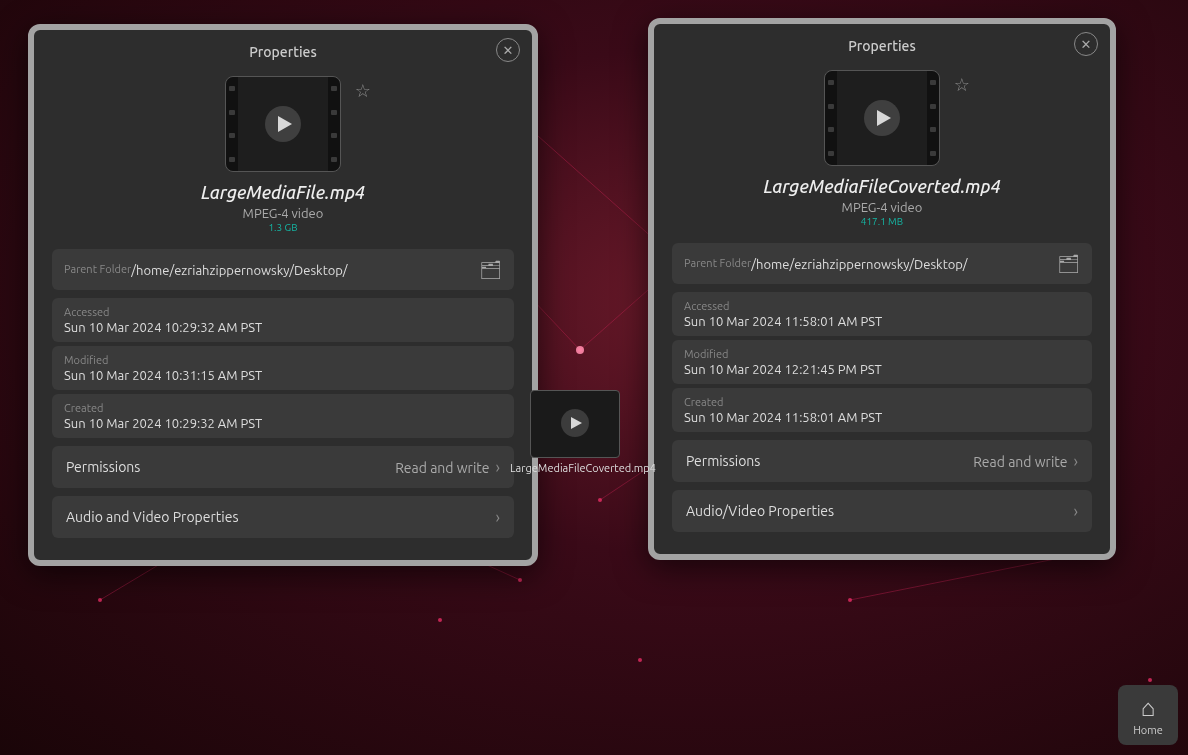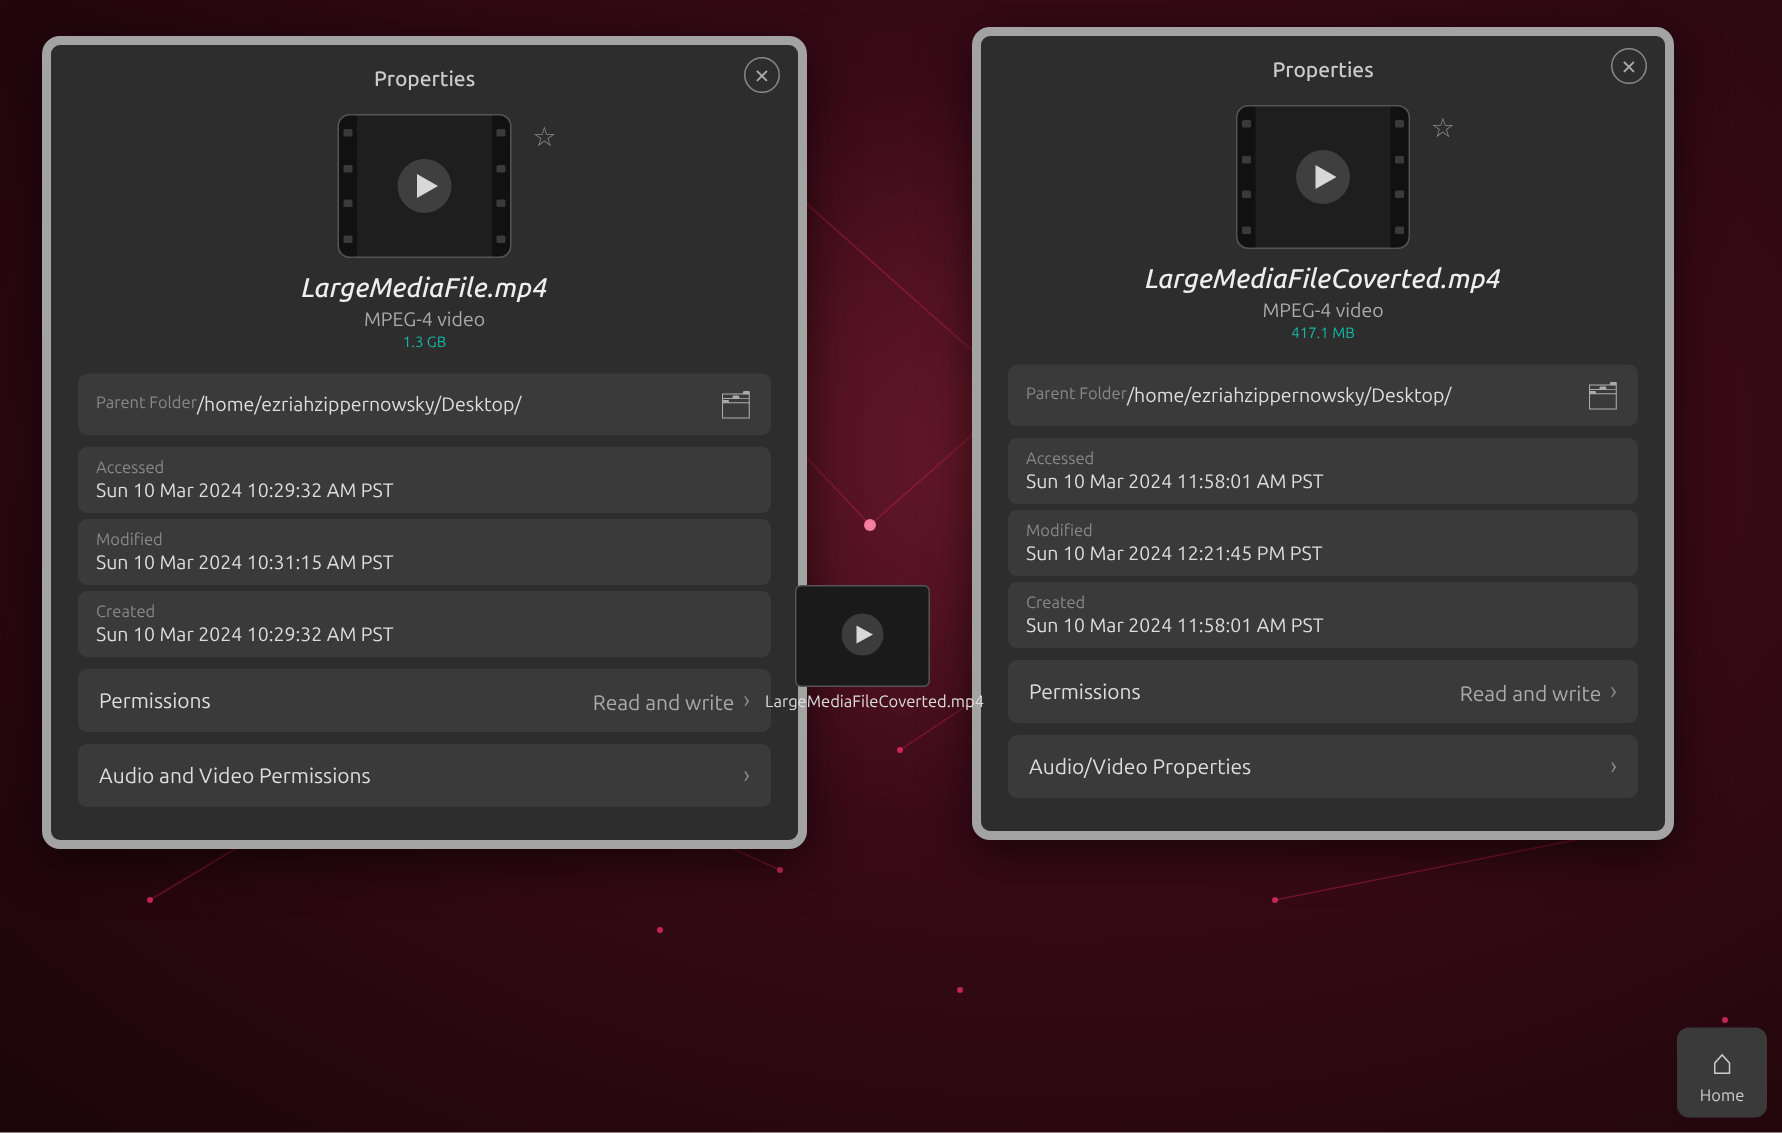--- a/index.html
+++ b/index.html
@@ -446,21 +446,21 @@
 
     <div class="action-row">
       <span class="action-label">Permissions</span>
       <div class="action-right">
         <span class="action-value">Read and write</span>
         <span class="chevron">›</span>
       </div>
     </div>
 
     <div class="action-row">
-      <span class="action-label">Audio and Video Permissions</span>
+      <span class="action-label">Audio and Video Properties</span>
       <span class="chevron">›</span>
     </div>
   </div>
 </div>
 
 <div class="dialog dialog-2">
   <div class="dialog-header">
     <span class="dialog-title">Properties</span>
     <button class="dialog-close">✕</button>
   </div>

